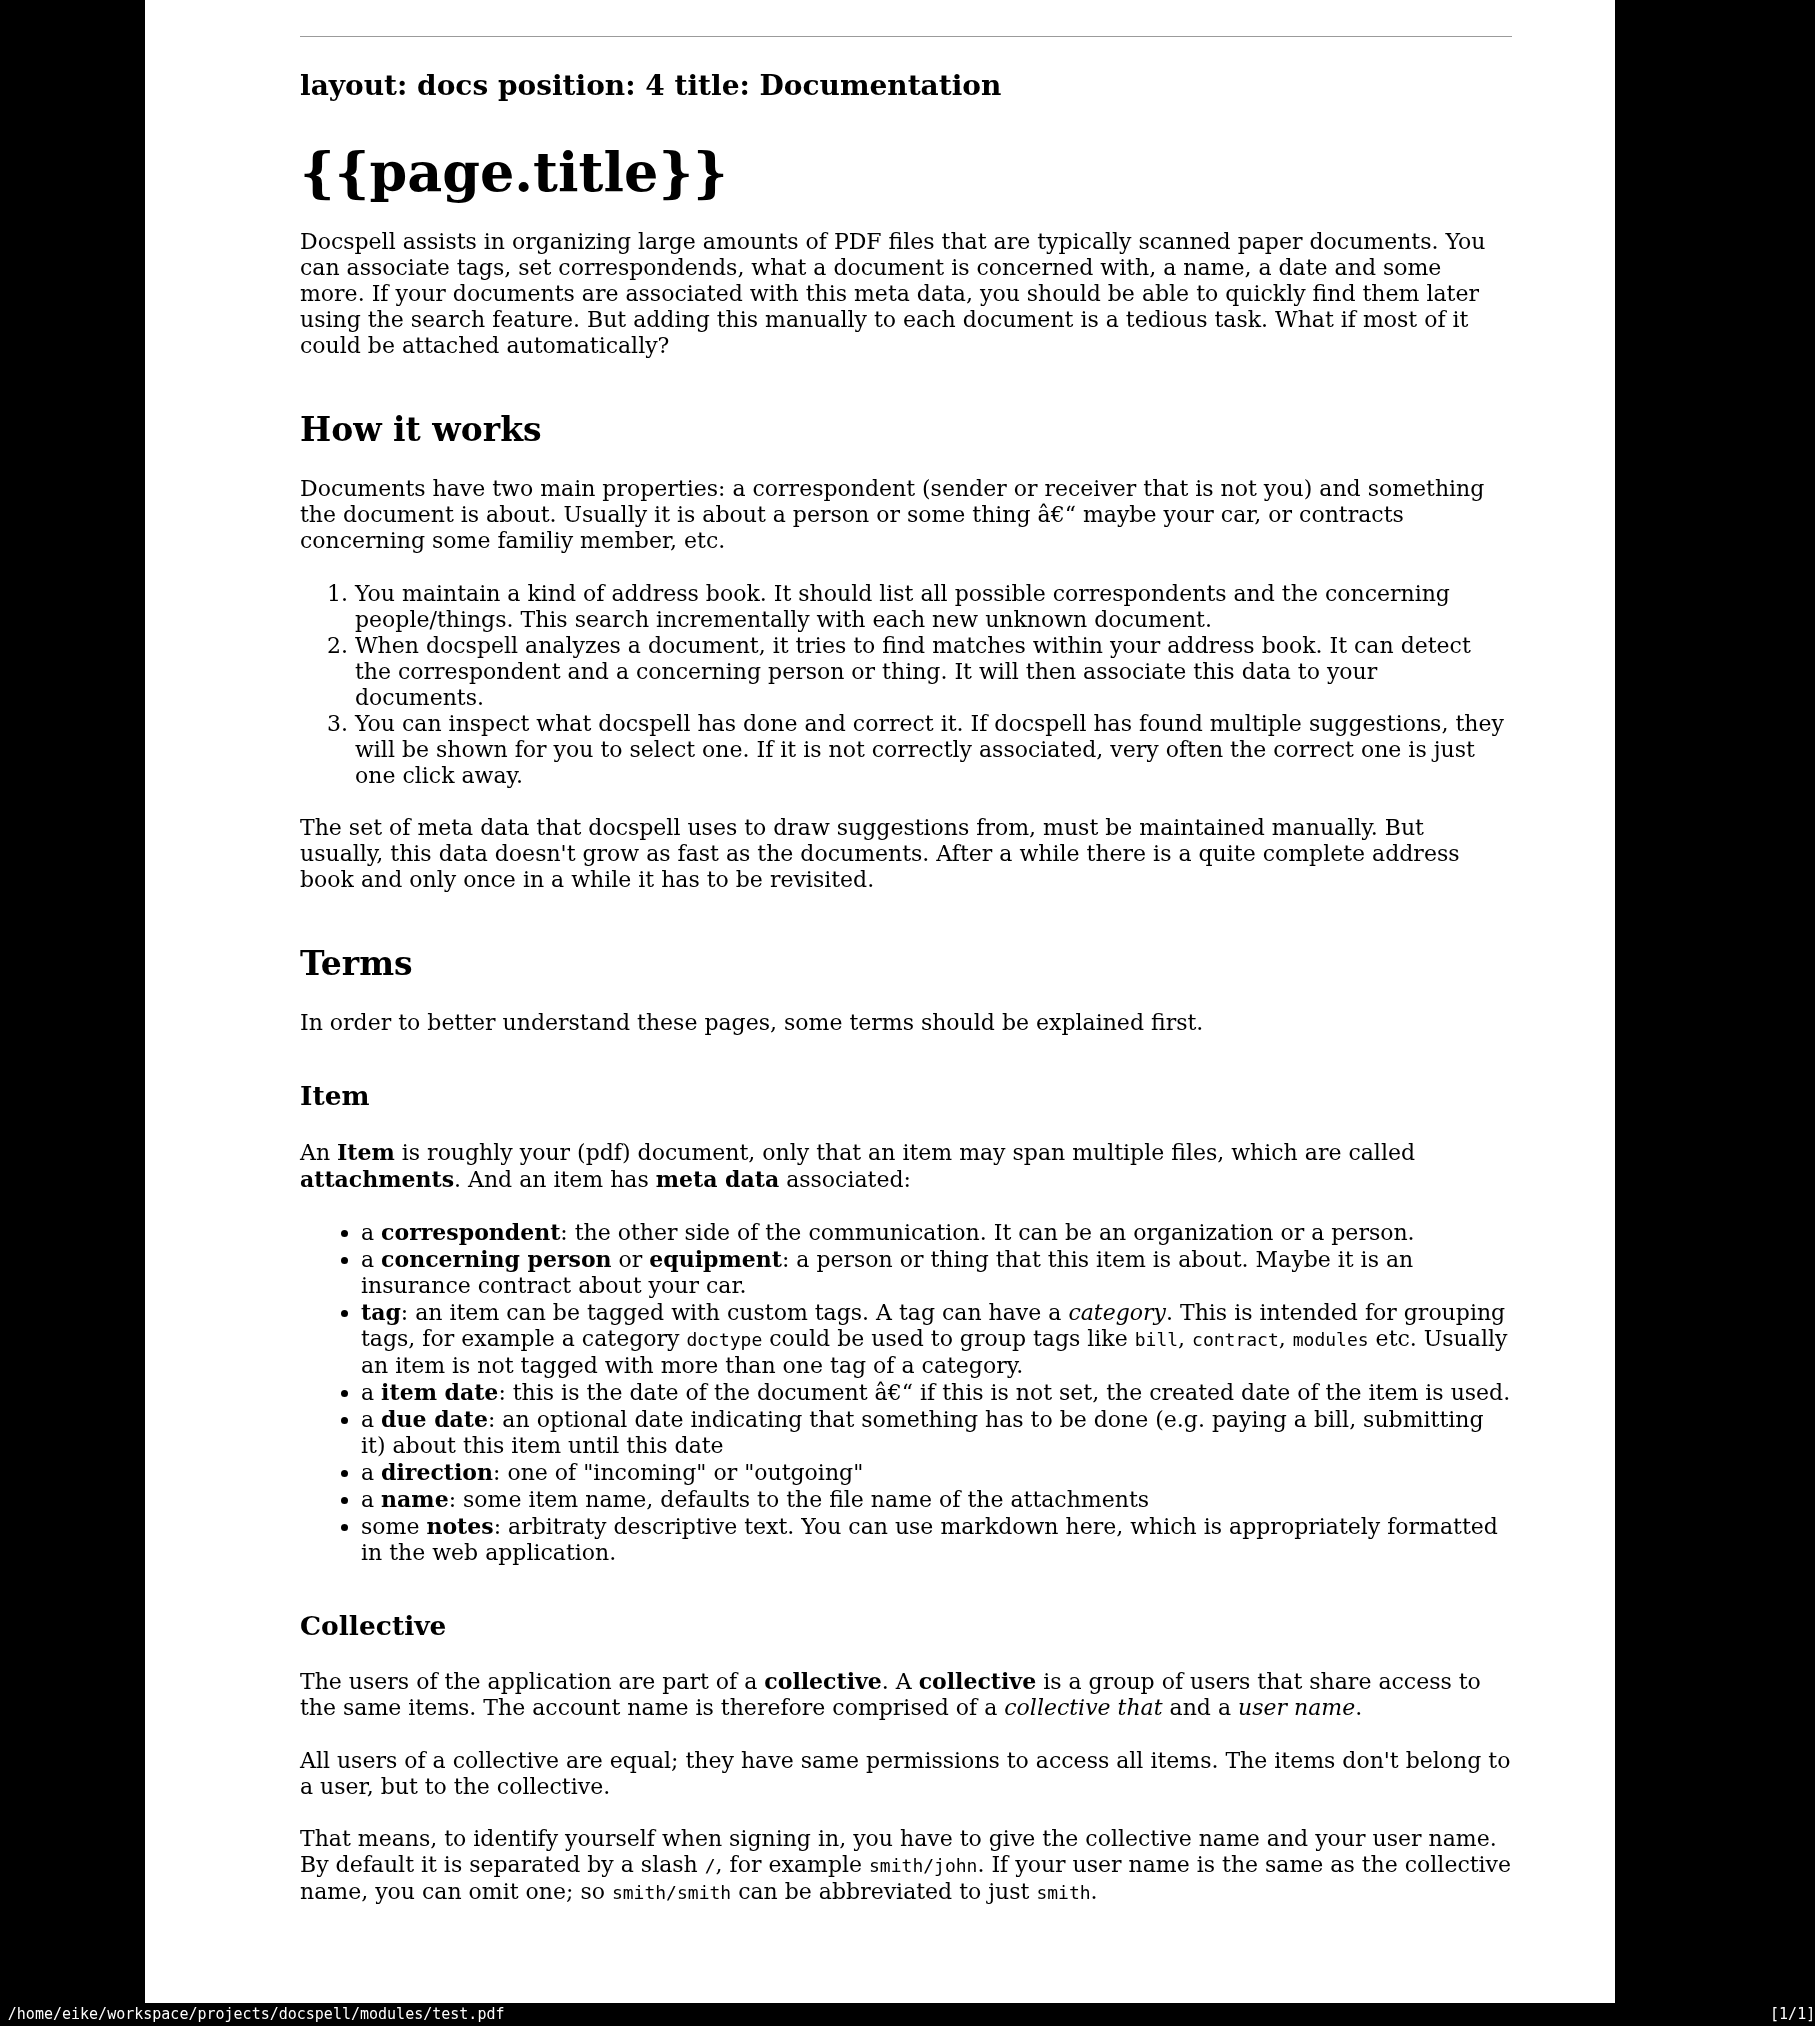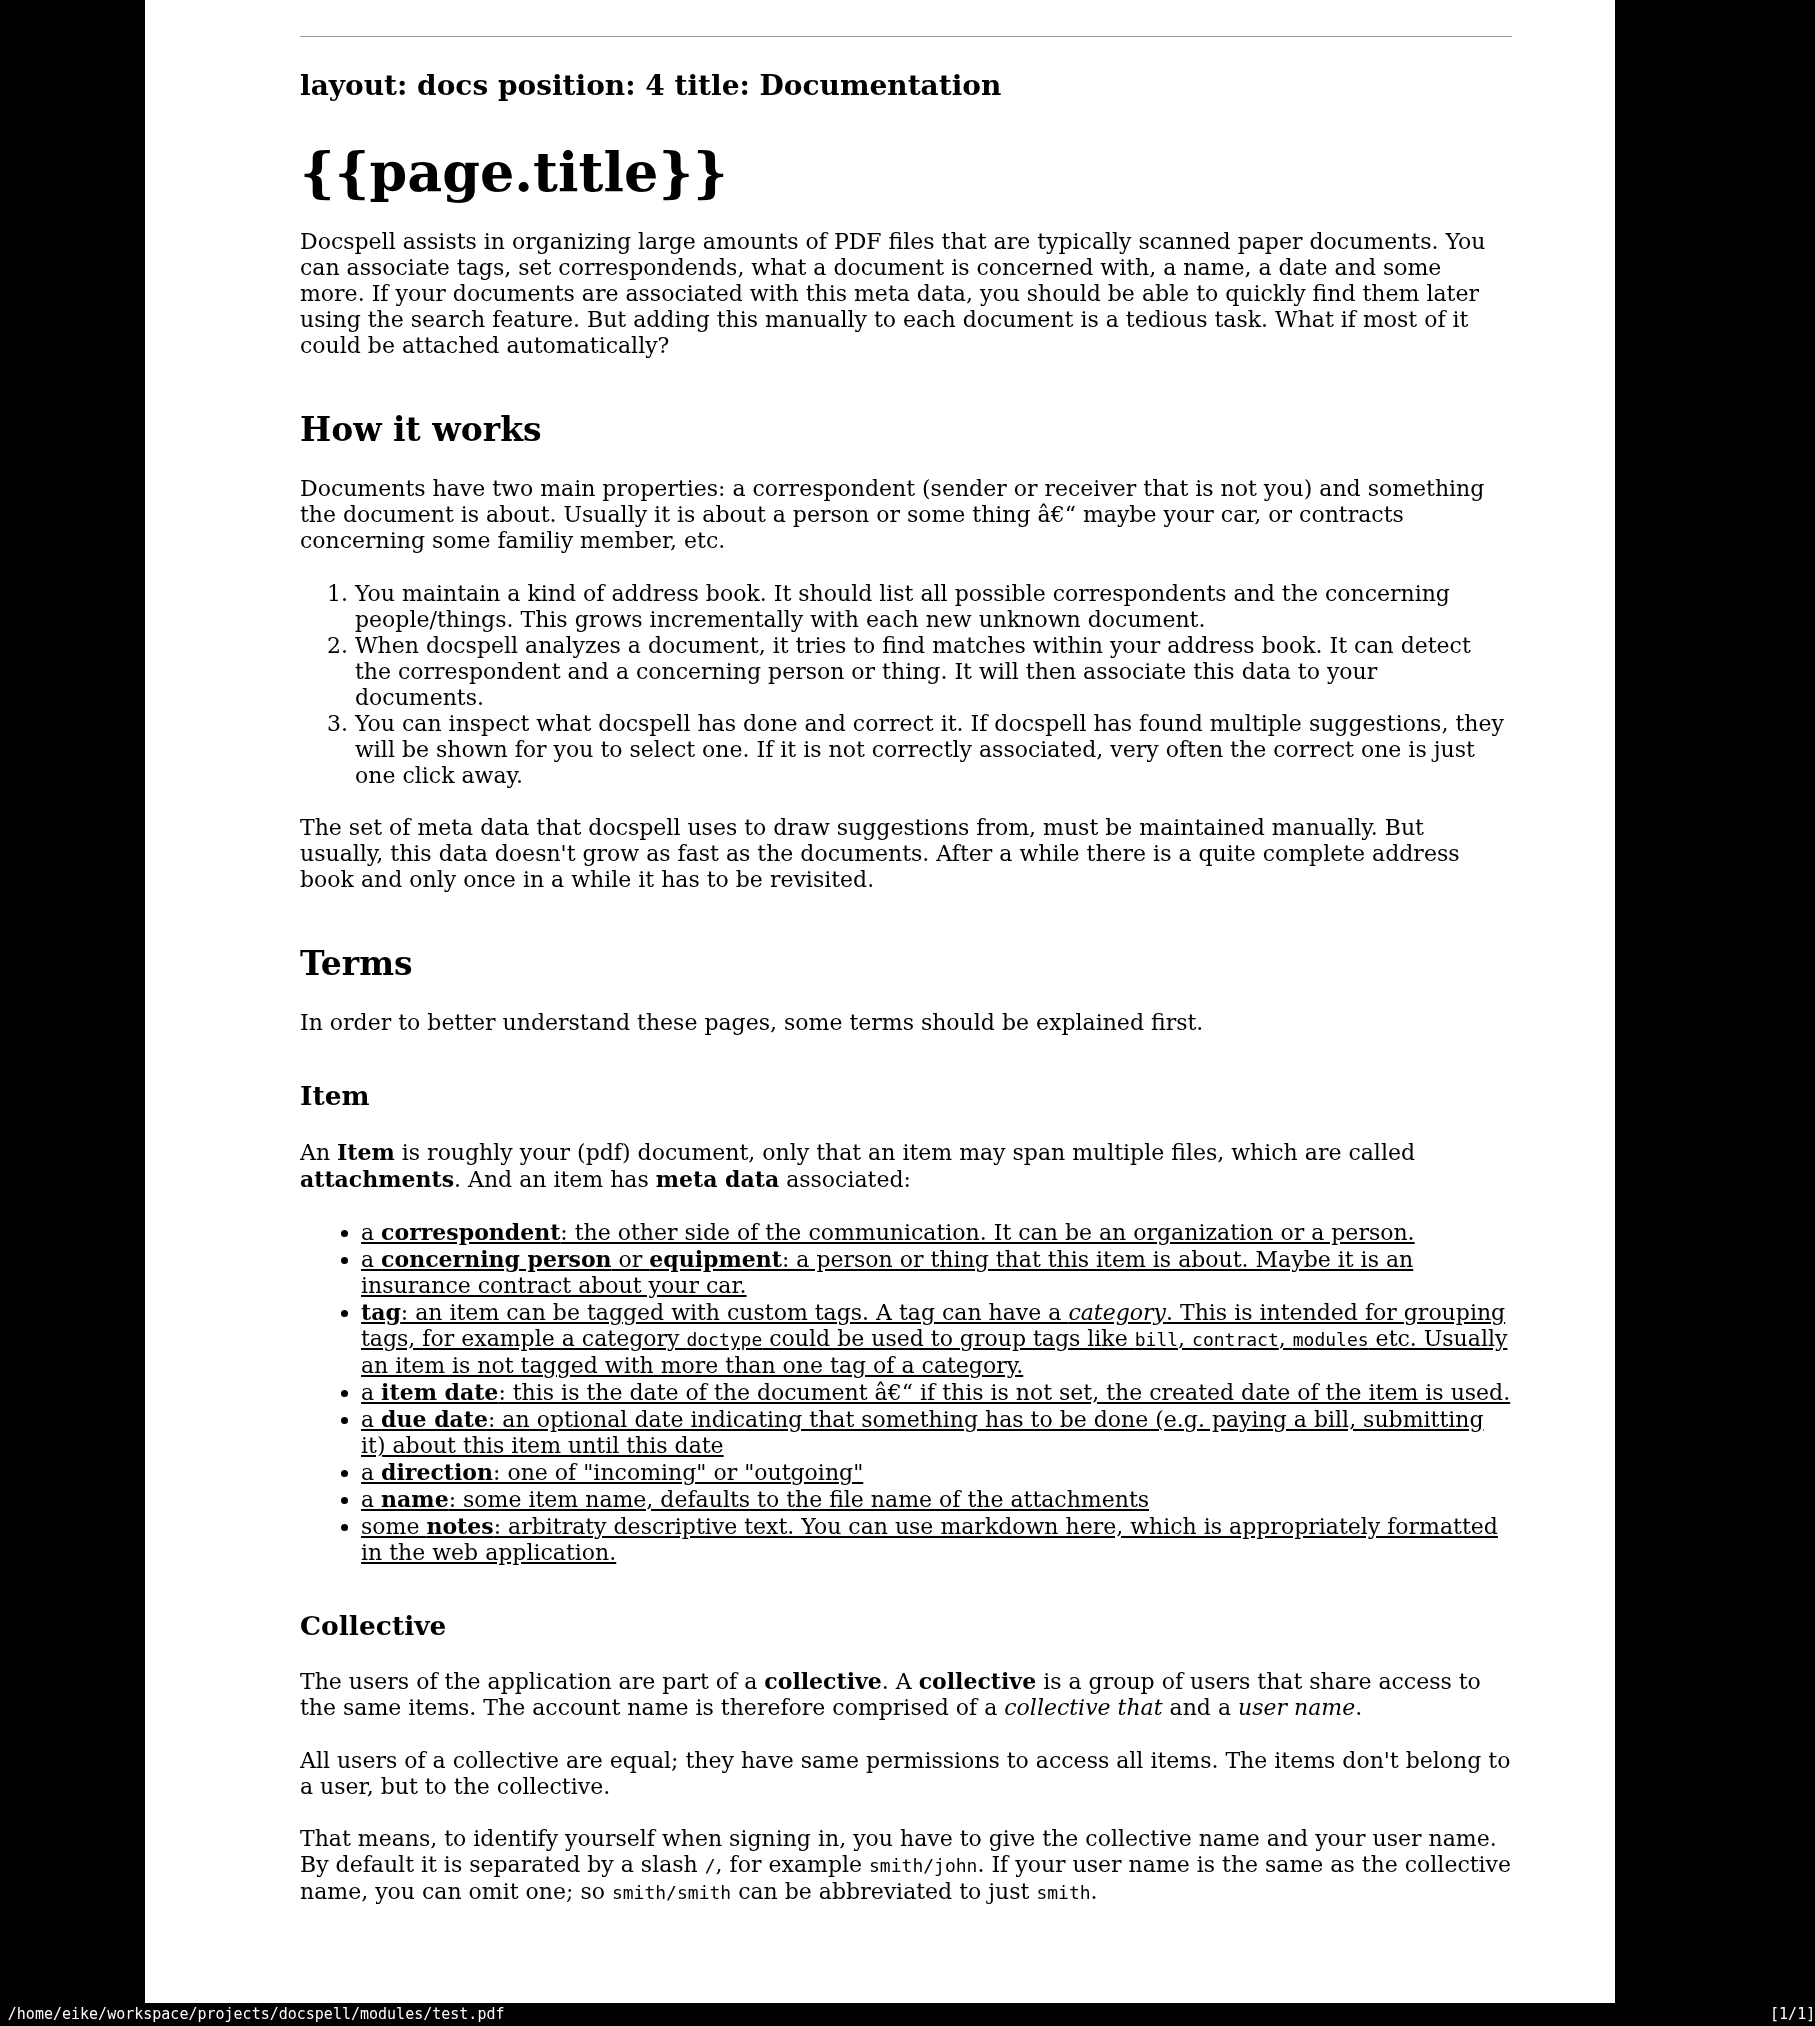--- a/index.html
+++ b/index.html
@@ -51,21 +51,21 @@
   h3.sub-heading {
     font-size: 26.5px;
     line-height: 1.2;
     margin: 44px 0 0 0;
   }
   p.para { margin: 26.5px 0 0 0; }
   ol.num-list, ul.dot-list {
     margin: 26.5px 0 0 0;
     padding-left: 55px;
   }
-  ul.dot-list { padding-left: 61px; text-decoration: underline; }
+  ul.dot-list { padding-left: 61px; }
   li { margin: 0; }
   code {
     font-family: "DejaVu Sans Mono", monospace;
     font-size: 18px;
   }
   .statusbar {
     position: absolute;
     left: 4px;
     bottom: 0;
     width: 100%;
@@ -94,21 +94,21 @@
 
       <h1 class="doc-title">{{page.title}}</h1>
 
       <p class="para">Docspell assists in organizing large amounts of PDF files that are typically scanned paper documents. You can associate tags, set correspondends, what a document is concerned with, a name, a date and some more. If your documents are associated with this meta data, you should be able to quickly find them later using the search feature. But adding this manually to each document is a tedious task. What if most of it could be attached automatically?</p>
 
       <h2 class="sec-heading">How it works</h2>
 
       <p class="para">Documents have two main properties: a correspondent (sender or receiver that is not you) and something the document is about. Usually it is about a person or some thing â€“ maybe your car, or contracts concerning some familiy member, etc.</p>
 
       <ol class="num-list">
-        <li>You maintain a kind of address book. It should list all possible correspondents and the concerning people/things. This grows incrementally with each new unknown document.</li>
+        <li>You maintain a kind of address book. It should list all possible correspondents and the concerning people/things. This search incrementally with each new unknown document.</li>
         <li>When docspell analyzes a document, it tries to find matches within your address book. It can detect the correspondent and a concerning person or thing. It will then associate this data to your documents.</li>
         <li>You can inspect what docspell has done and correct it. If docspell has found multiple suggestions, they will be shown for you to select one. If it is not correctly associated, very often the correct one is just one click away.</li>
       </ol>
 
       <p class="para">The set of meta data that docspell uses to draw suggestions from, must be maintained manually. But usually, this data doesn't grow as fast as the documents. After a while there is a quite complete address book and only once in a while it has to be revisited.</p>
 
       <h2 class="sec-heading">Terms</h2>
 
       <p class="para">In order to better understand these pages, some terms should be explained first.</p>
 

